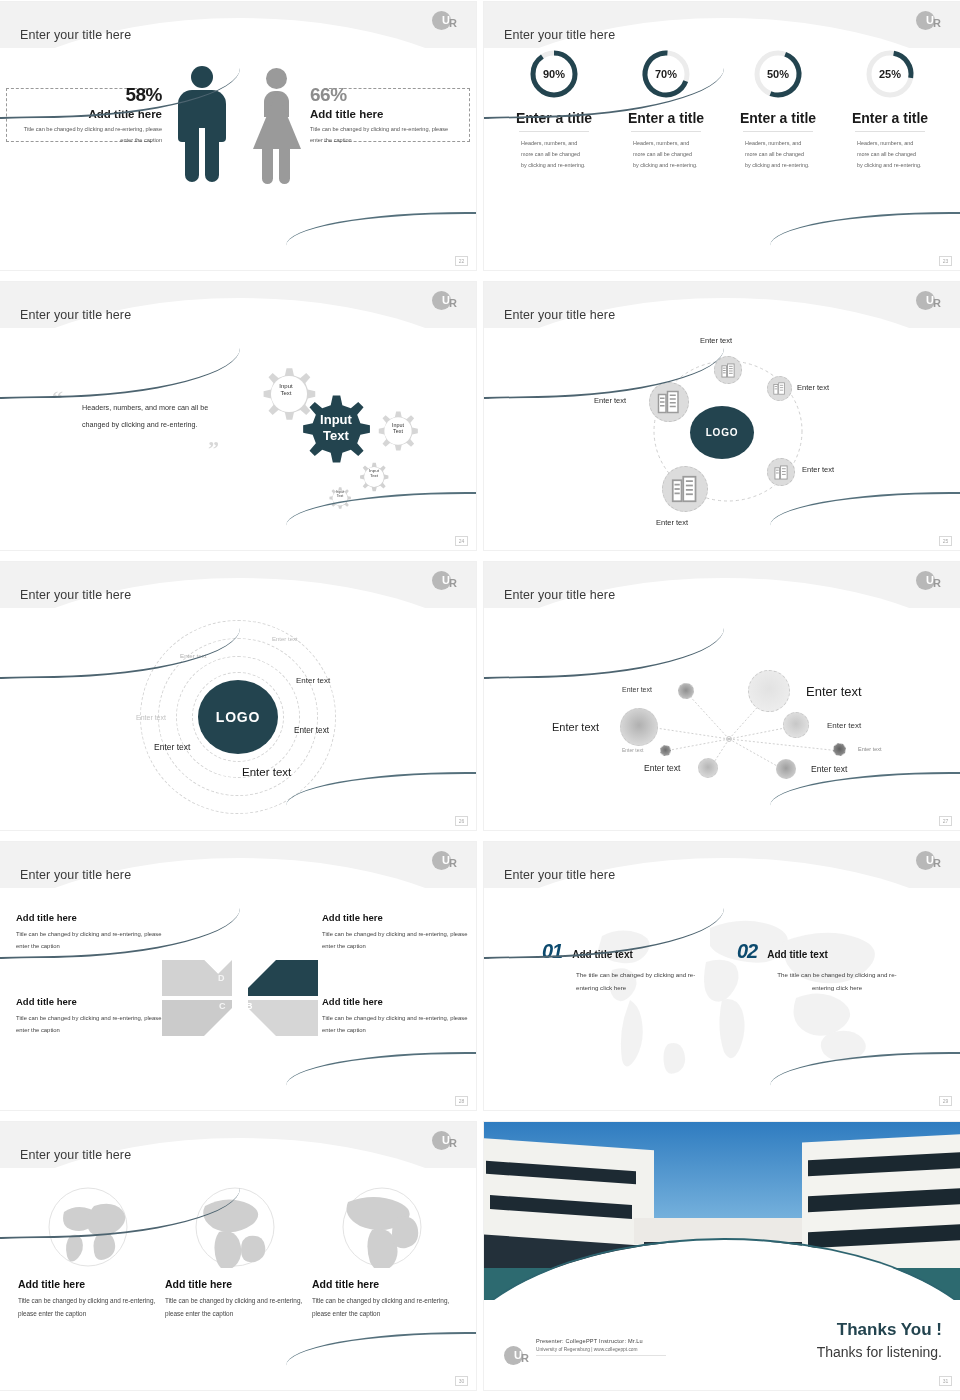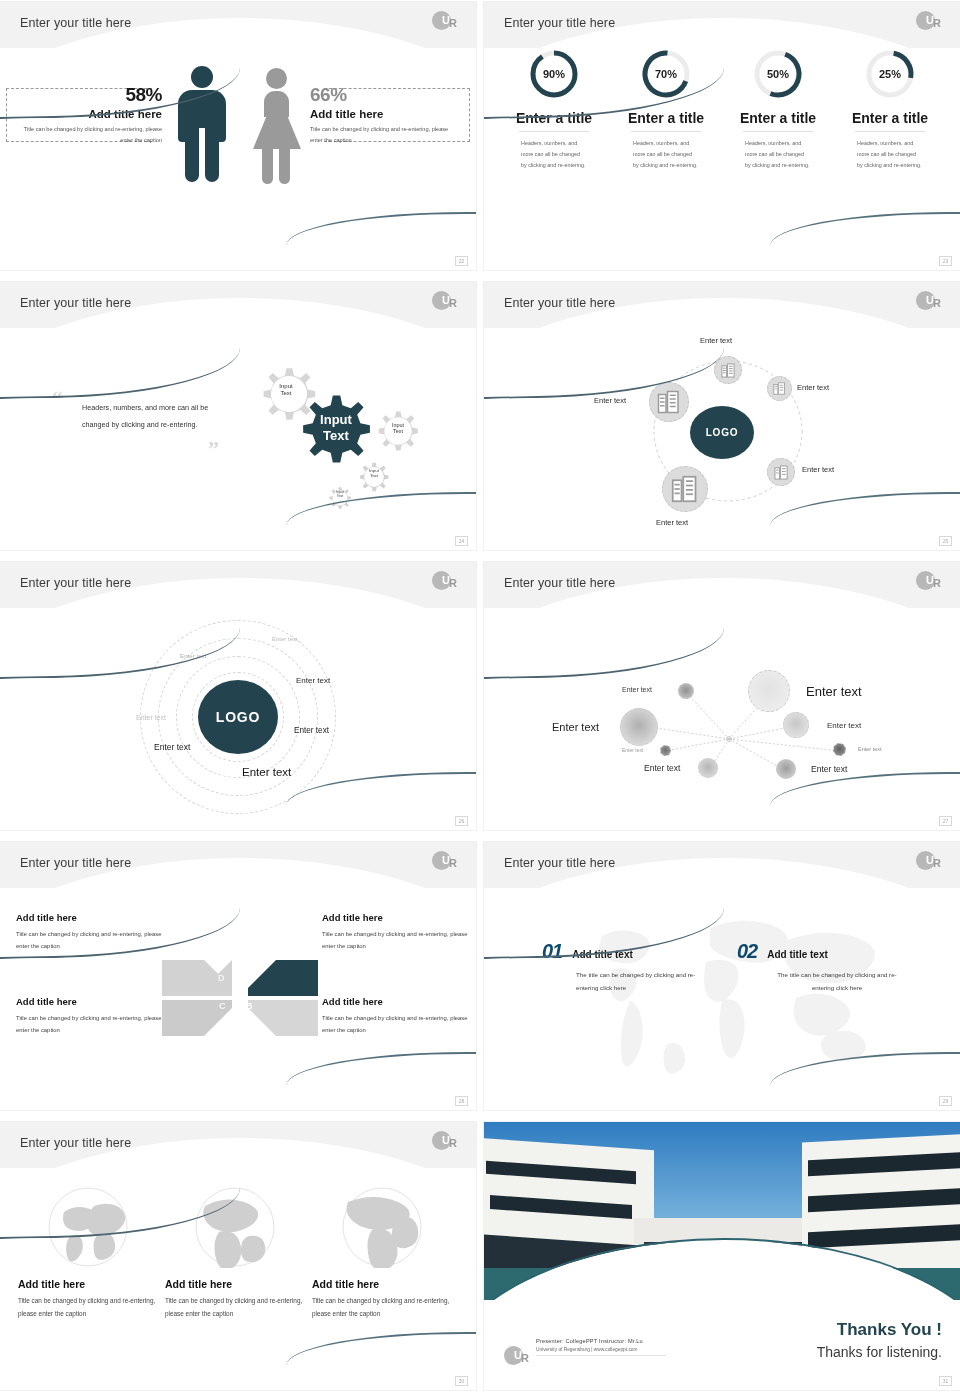--- a/index.html
+++ b/index.html
@@ -32,21 +32,21 @@
     background: #f2f2f2;
     overflow: hidden;
   }
   .hdr-curve {
     position: absolute; left: -40px; top: 16px;
     width: 560px; height: 120px;
     background: #ffffff;
     border-radius: 50% / 100% 100% 0 0;
   }
   .slide-title {
-    position: absolute; left: 20px; top: 14px;
+    position: absolute; left: 20px; top: 26px;
     font-size: 12.5px; color: #3a3a3a;
     letter-spacing: .1px;
     z-index: 5;
   }
   
   .swoosh-tl {
     position: absolute; left: -120px; top: 26px;
     width: 360px; height: 90px;
     border-bottom: 2px solid #4d6470;
     border-radius: 0 0 52% 0;

